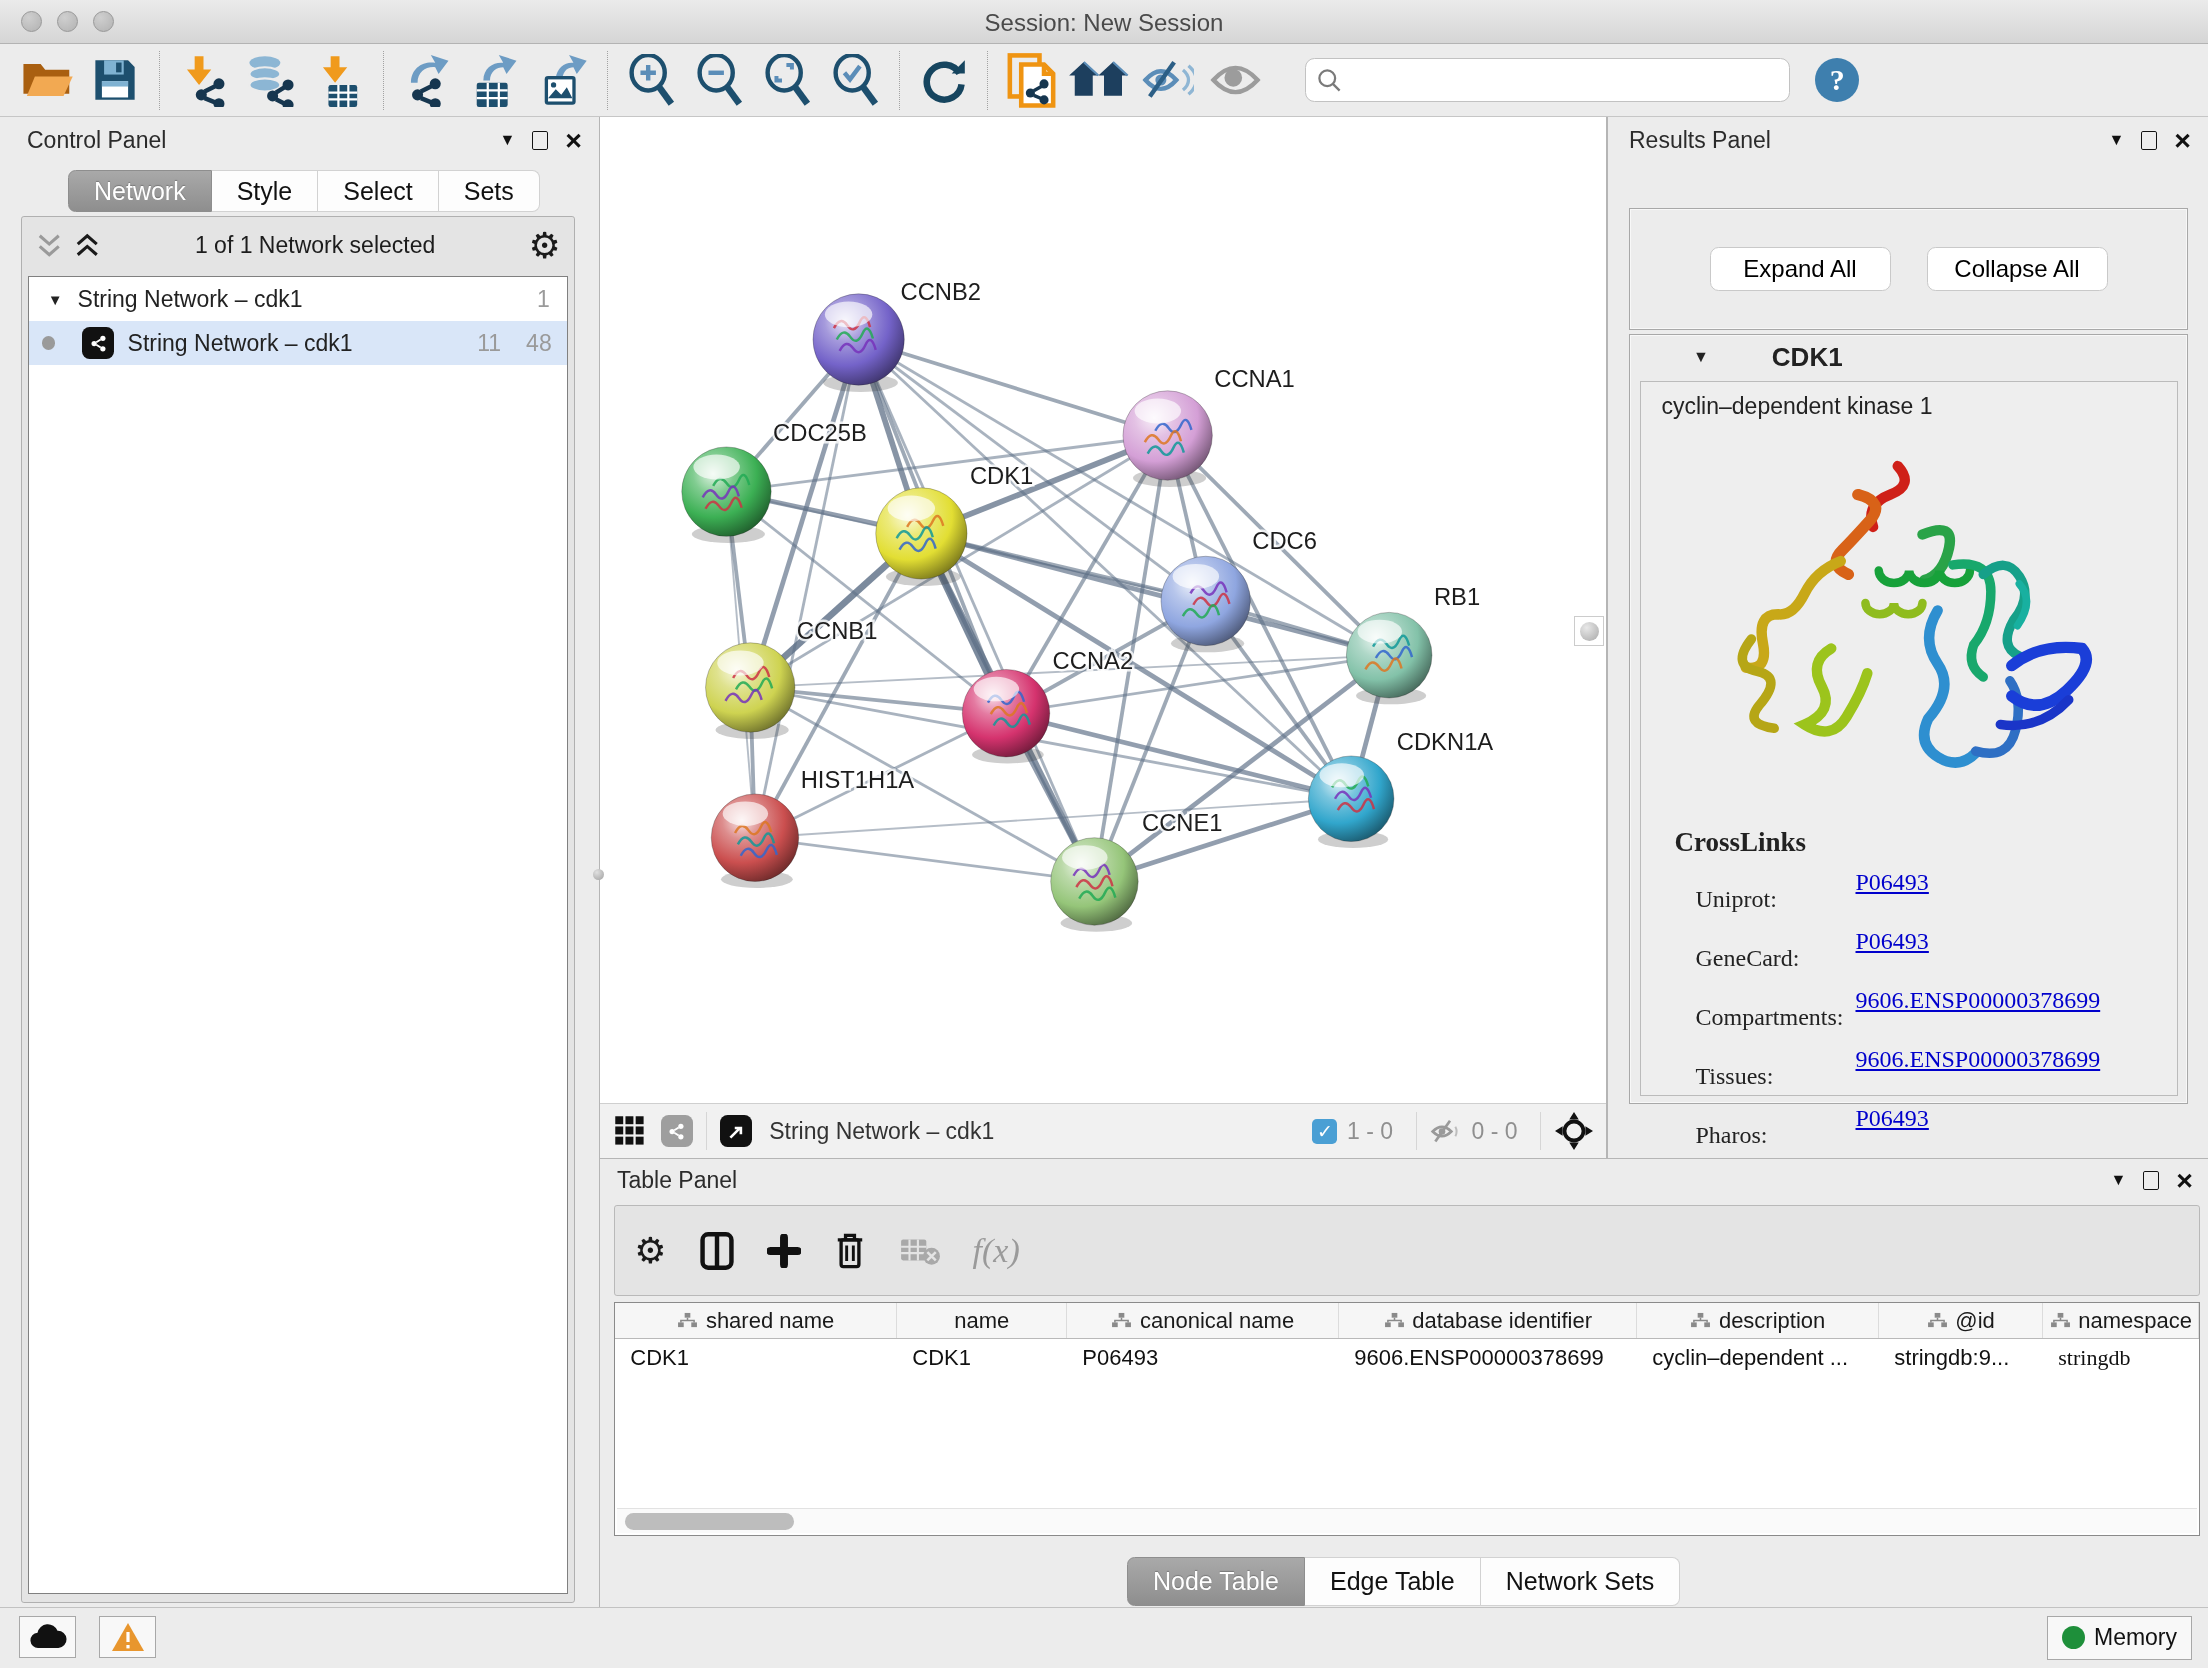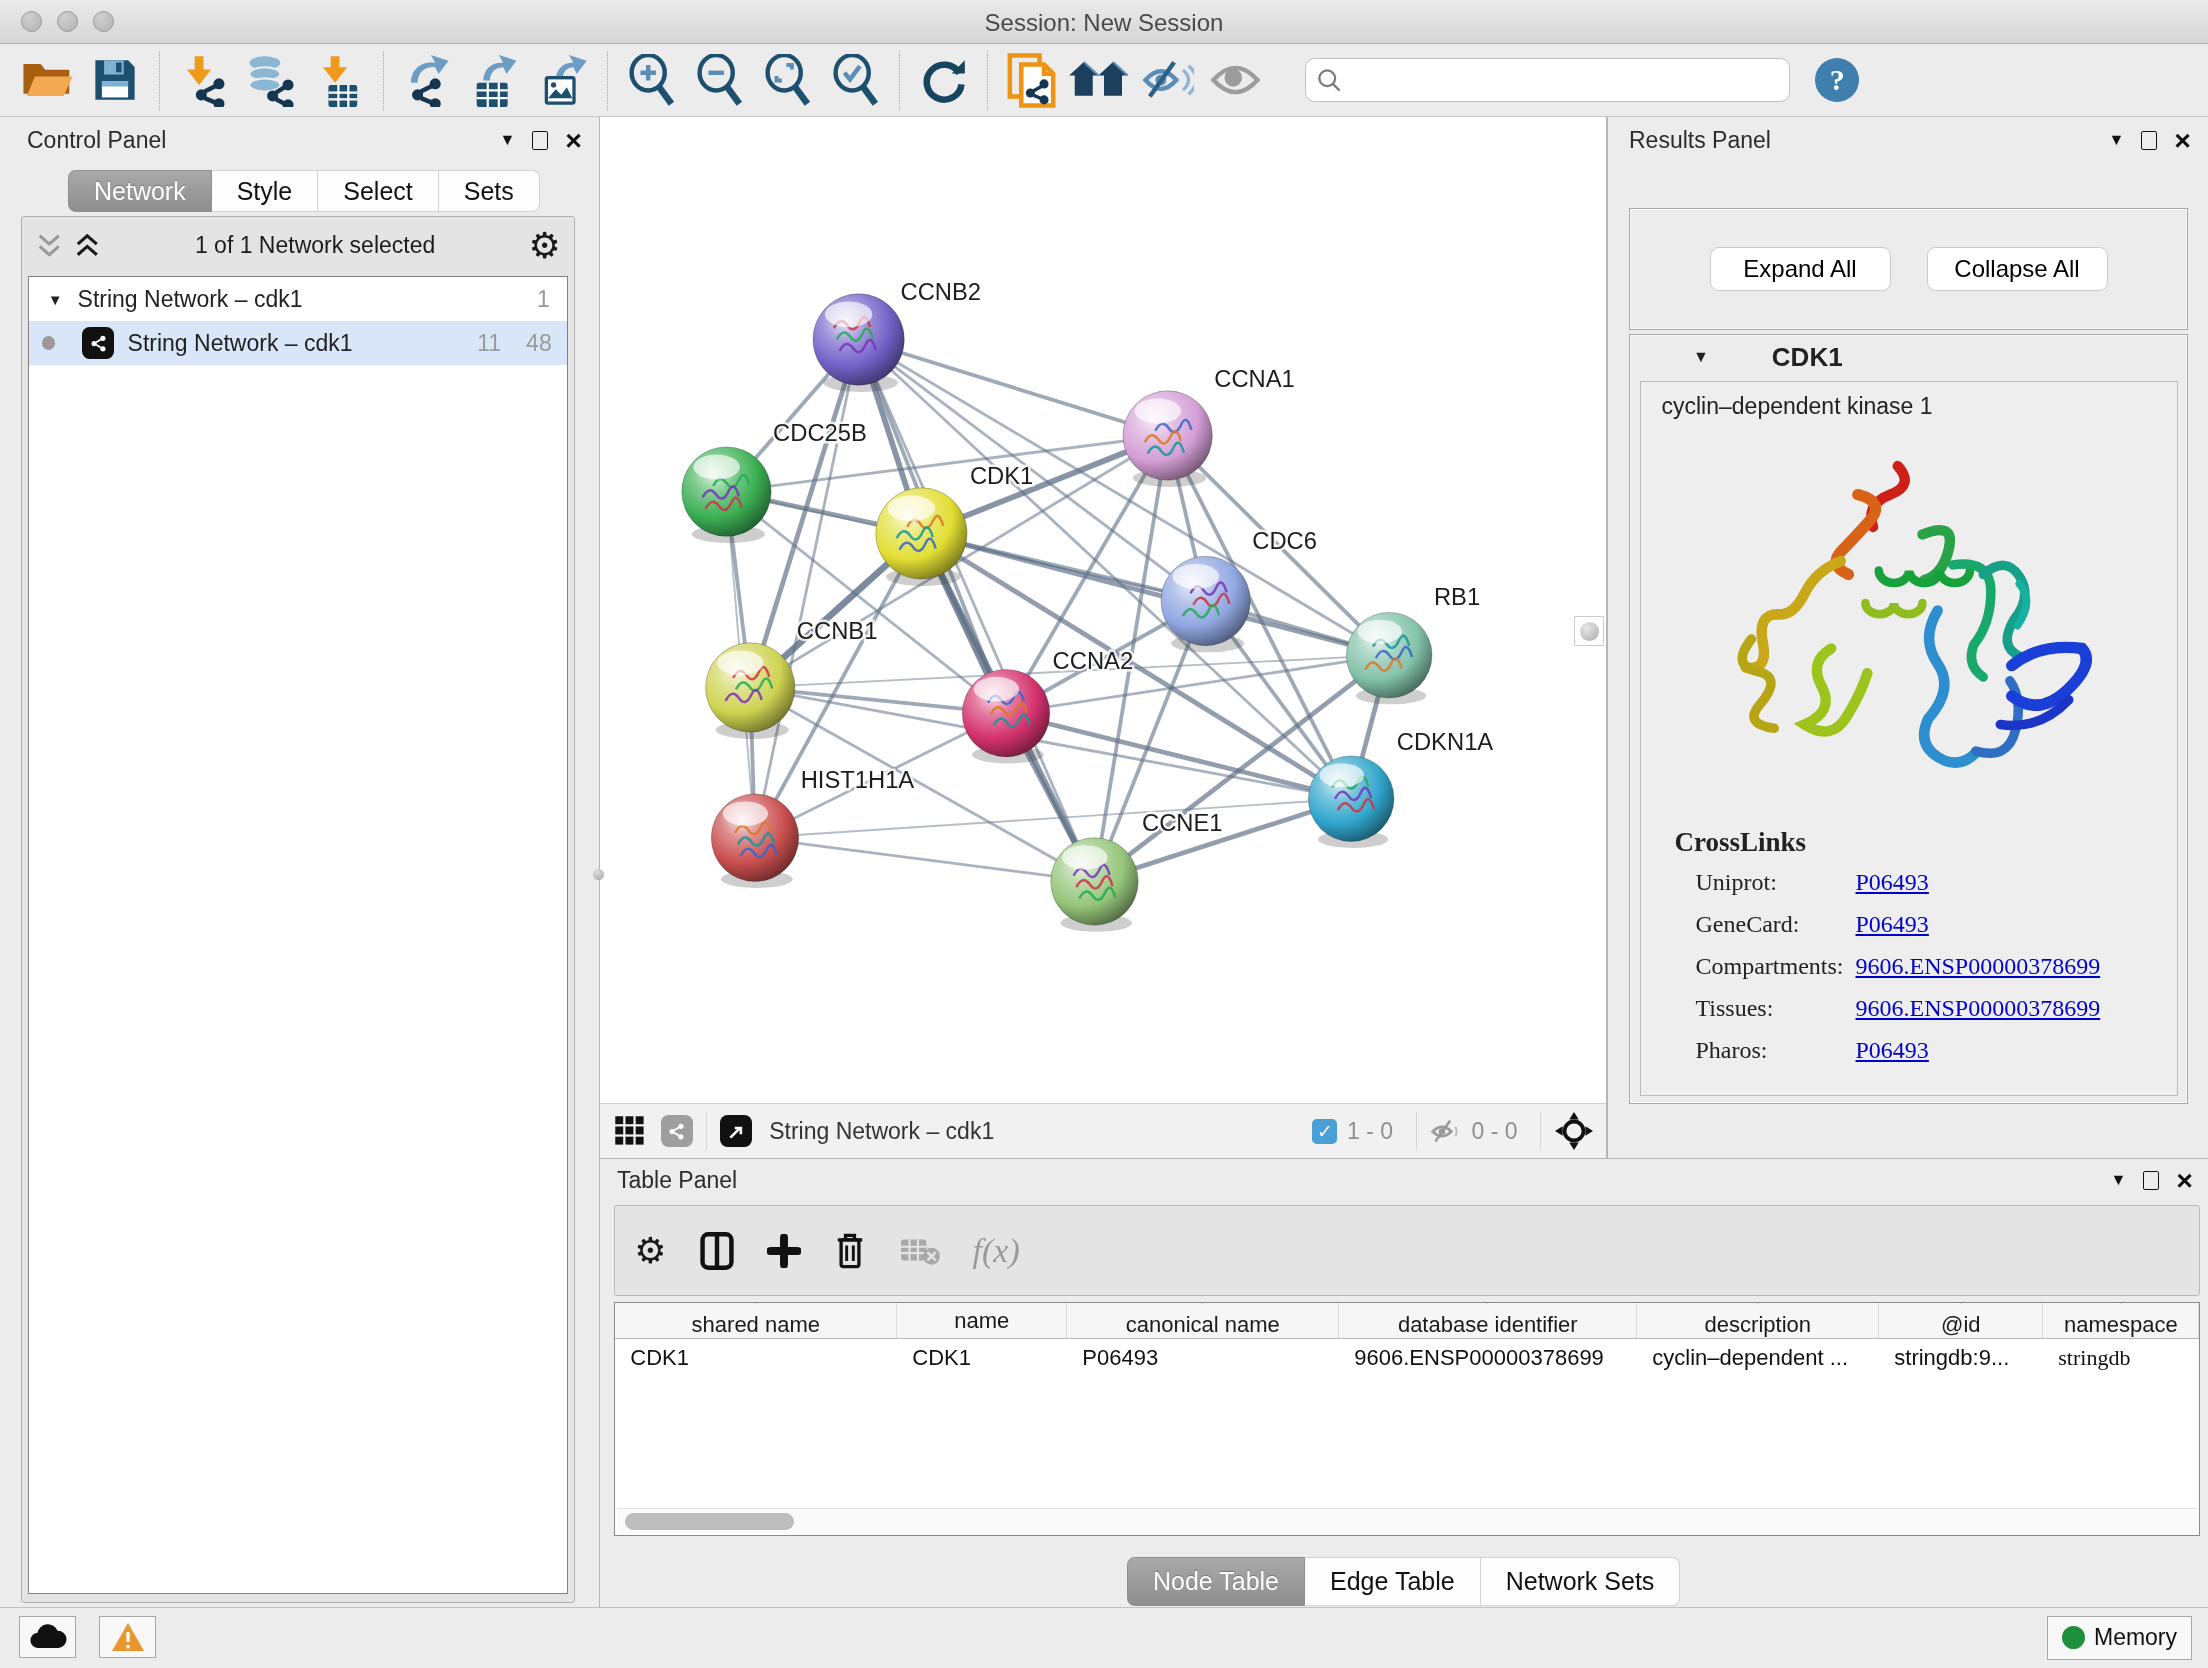--- a/index.html
+++ b/index.html
@@ -88,34 +88,34 @@
   #rp-box2{position:absolute;left:21px;top:217px;width:559px;height:770px;border:1px solid #a8a8a8;
     box-shadow:inset 0 0 0 1px #f8f8f8;}
   #rp-gene-header{display:flex;align-items:center;height:44px;padding-left:63px;gap:63px;}
   #rp-gene-name{font-size:26px;font-weight:bold;}
   #rp-inner{position:absolute;left:9.5px;top:46px;width:538px;height:715px;border:1px solid #bbb;background:#eee;}
   #rp-desc{font-size:23px;padding:11.4px 0 0 21px;}
   #protein-svg{position:absolute;left:57px;top:67px;}
   #crosslinks{position:absolute;left:34px;top:445px;font-family:"Liberation Serif",serif;}
   #crosslinks .cl-title{font-size:27px;font-weight:bold;margin-bottom:11.4px;}
   .cl-row{display:flex;font-size:24px;margin-bottom:15px;}
-  .cl-label{width:181px;padding-left:21px;}
+  .cl-label{width:181px;padding-left:21px;margin-top:17px;}
   .cl-link{color:#0000cc;text-decoration:underline;}
 
   
   #table-panel{position:absolute;left:599px;top:1158px;width:1609px;height:449px;background:#ececec;
     border-left:1px solid #b5b5b5;border-top:1px solid #b5b5b5;}
   #tp-header{position:absolute;left:17px;top:7.6px;right:15px;display:flex;justify-content:space-between;align-items:center;}
   #tp-toolbar{position:absolute;left:14.3px;top:46px;width:1586px;height:91px;background:#e4e4e4;
     border:1px solid #b9b9b9;border-radius:2.9px;display:flex;align-items:center;padding:0 19px;gap:32px;}
   #tp-fx{font-family:"Liberation Serif",serif;font-style:italic;font-size:34px;color:#9a9a9a;}
   #tp-table{position:absolute;left:14.3px;top:143px;width:1586px;height:234px;background:#fff;border:1.9px solid #8a8a8a;}
   #tp-cols{display:flex;height:36px;background:#f6f6f6;border-bottom:1px solid #b9b9b9;}
   .th{display:flex;align-items:center;justify-content:center;gap:7.6px;font-size:22px;color:#1a1a1a;
-    border-right:1px solid #dcdcdc;overflow:hidden;white-space:nowrap;flex-direction:column;}
+    border-right:1px solid #dcdcdc;overflow:hidden;white-space:nowrap;}
   #tp-row{display:flex;height:38px;}
   .td{font-size:22px;color:#111;padding:5.7px 0 0 15px;overflow:hidden;white-space:nowrap;}
   #tp-hscroll{position:absolute;left:1.9px;right:1.9px;bottom:1.9px;height:25px;background:#fafafa;border-top:1px solid #e2e2e2;}
   #tp-thumb{position:absolute;left:7.6px;top:3.8px;width:169px;height:17px;border-radius:8.6px;background:#bdbdbd;}
   #tp-tabs{position:absolute;left:527px;top:398px;display:flex;}
   #tp-tabs .tab{height:49px;}
 
   
   #statusbar{position:absolute;left:0;top:1607px;width:2208px;height:61px;background:#ececec;border-top:1px solid #c2c2c2;}
   .sb-btn{position:absolute;top:7.6px;width:57px;height:42px;background:#f8f8f8;border:1.9px solid #a8a8a8;

